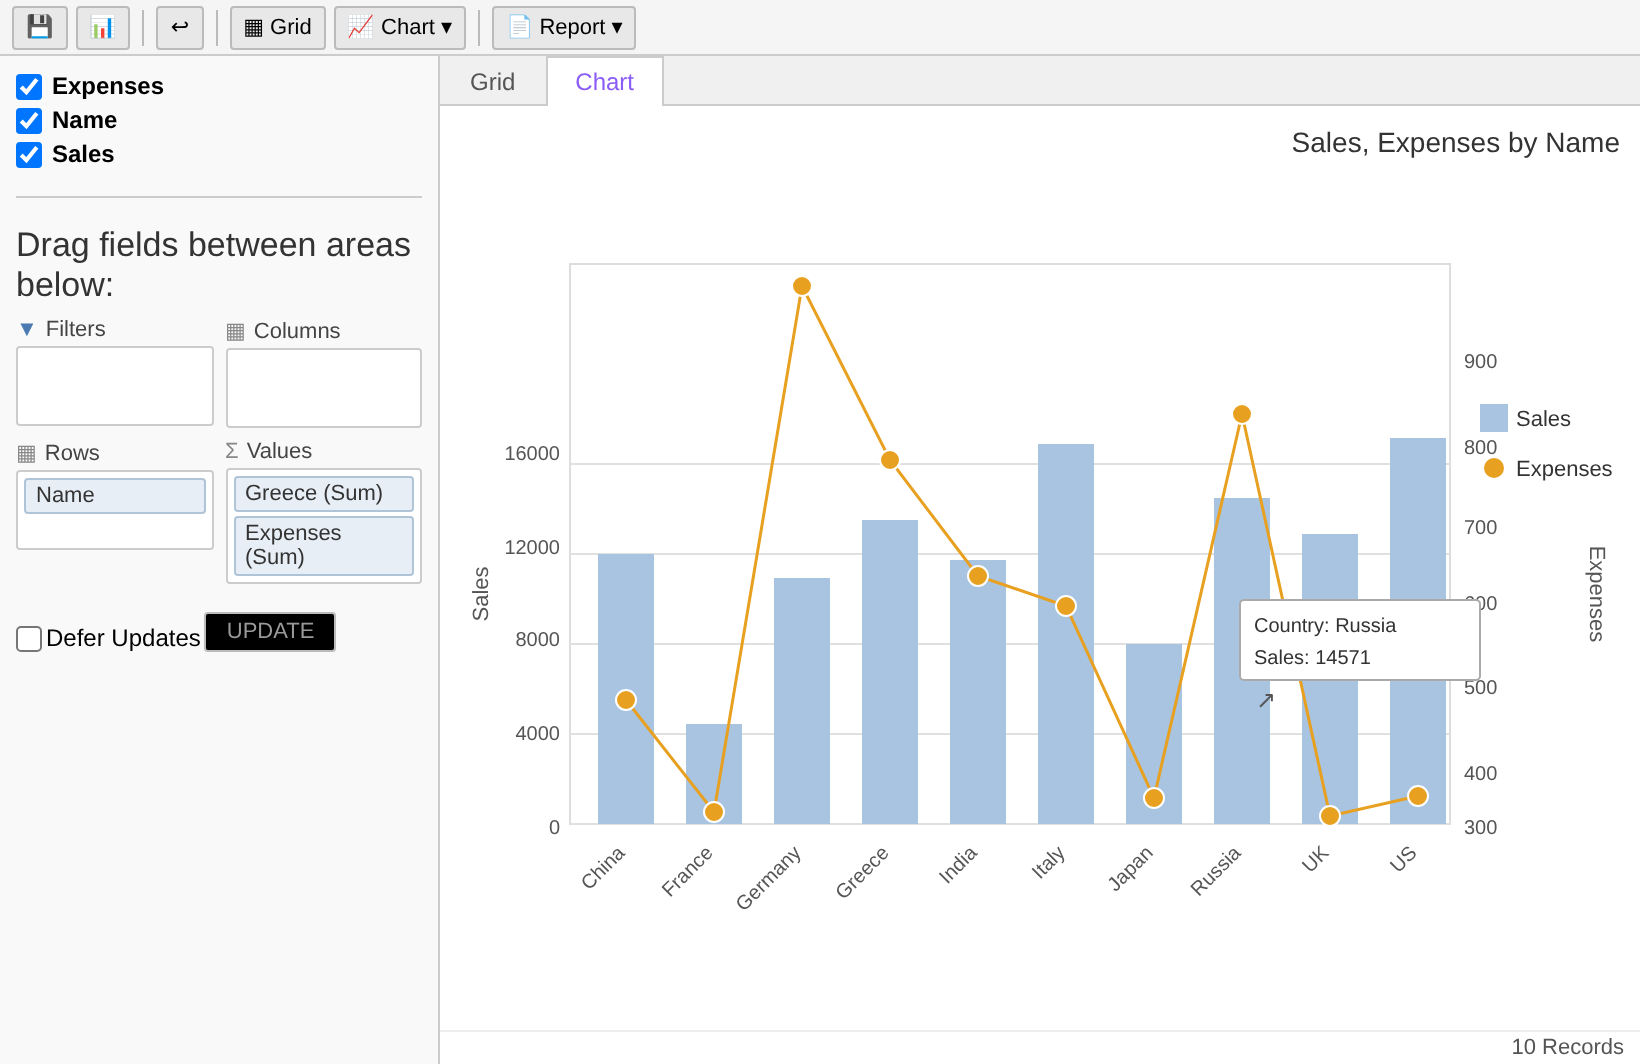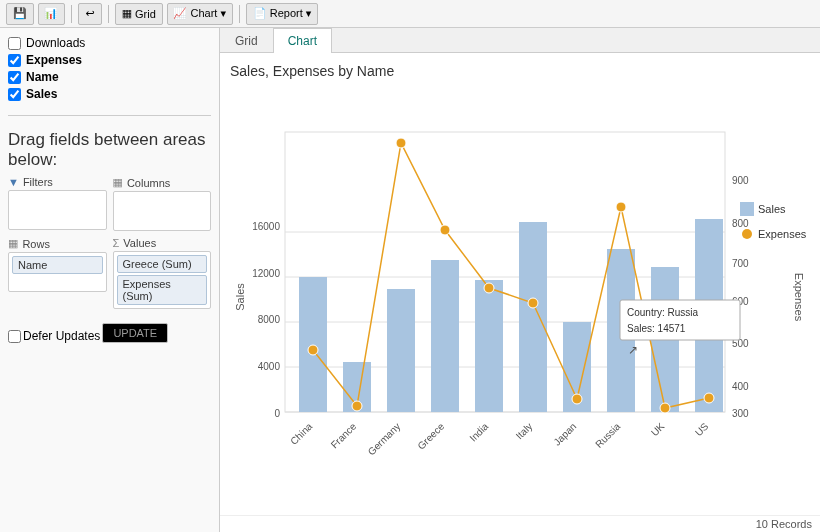--- a/index.html
+++ b/index.html
@@ -116,34 +116,34 @@
       cursor: pointer;
       border: 1px solid transparent;
       border-bottom: none;
       margin-bottom: -1px;
       color: #555;
     }
     .tab.active {
       background: white;
       border-color: #ccc;
       border-bottom-color: white;
-      color: #0f766e;
+      color: #8b5cf6;
       font-weight: normal;
     }
 
     
     .chart-container {
       flex: 1;
       padding: 10px;
       position: relative;
       display: flex;
       flex-direction: column;
     }
     .chart-title {
-      text-align: left;
+      text-align: right;
       font-size: 14px;
       color: #333;
       margin-bottom: 0;
     }
 
     
     .chart-svg-wrapper {
       flex: 1;
       position: relative;
     }
@@ -185,24 +185,20 @@
     <span>📄</span>
     <span>Report ▾</span>
   </button>
 </div>
 
 <div class="main-layout">
 
   <div class="left-panel">
     <div>
       <div class="field-list">
-        <div class="field-item">
-          <input type="checkbox" id="cb-downloads" style="">
-          <label for="cb-downloads">Downloads</label>
-        </div>
         <div class="field-item bold">
           <input type="checkbox" id="cb-expenses" checked="" style="">
           <label for="cb-expenses" style="font-weight: bold;">Expenses</label>
         </div>
         <div class="field-item bold">
           <input type="checkbox" id="cb-name" checked="" style="">
           <label for="cb-name" style="font-weight: bold;">Name</label>
         </div>
         <div class="field-item bold">
           <input type="checkbox" id="cb-sales" checked="" style="">

